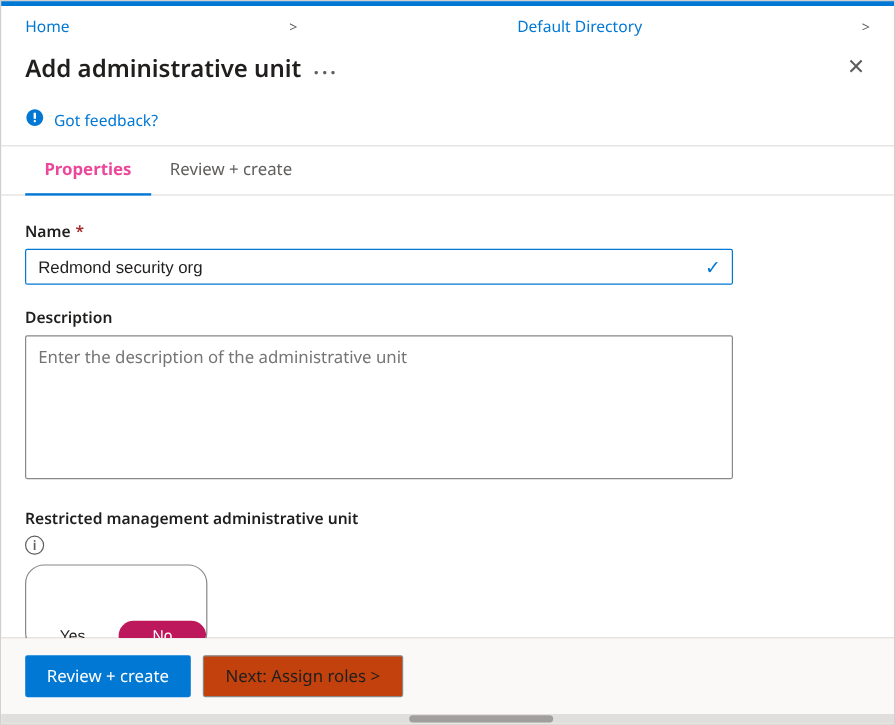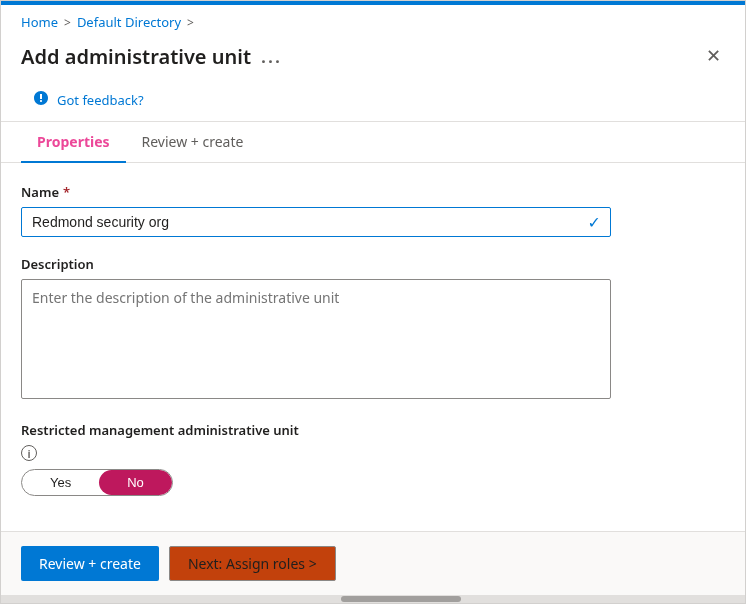--- a/index.html
+++ b/index.html
@@ -26,20 +26,21 @@
       height: 4px;
       background: #0078d4;
       width: 100%;
     }
     .breadcrumb-bar {
       padding: 8px 20px 6px 20px;
       display: flex;
       align-items: center;
       gap: 6px;
       font-size: 13px;
+      justify-content: space-between;
     }
     .breadcrumb-bar a {
       color: #0078d4;
       text-decoration: none;
     }
     .breadcrumb-sep {
       color: #605e5c;
       font-size: 12px;
     }
     .dialog-header {
@@ -67,21 +68,21 @@
       border: none;
       cursor: pointer;
       font-size: 18px;
       color: #605e5c;
       padding: 4px;
       display: flex;
       align-items: center;
       justify-content: center;
     }
     .feedback-bar {
-      padding: 8px 20px 10px 32px;
+      padding: 8px 20px 10px 20px;
       display: flex;
       align-items: center;
       gap: 8px;
       color: #0078d4;
       font-size: 13px;
       border-bottom: 1px solid #e1dfdd;
     }
     .feedback-icon {
       font-size: 16px;
     }
@@ -189,20 +190,21 @@
       width: fit-content;
       overflow: hidden;
     }
     .toggle-btn {
       padding: 5px 28px;
       font-size: 13px;
       cursor: pointer;
       border: none;
       background: none;
       color: #201f1e;
+      margin-top: 46px;
     }
     .toggle-btn.active {
       background: #be185d;
       color: #ffffff;
       border-radius: 14px;
     }
     .footer {
       padding: 14px 20px;
       background: #faf9f8;
       border-top: 1px solid #e1dfdd;

